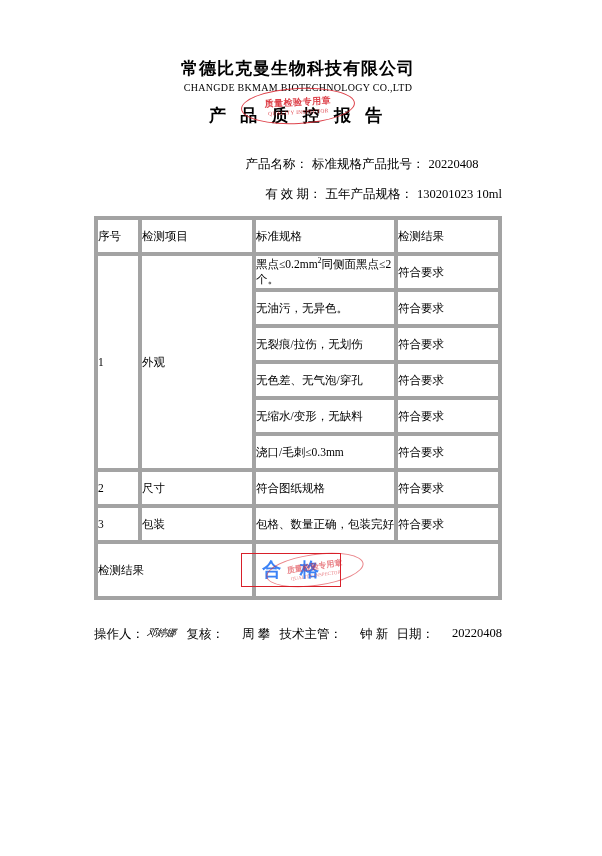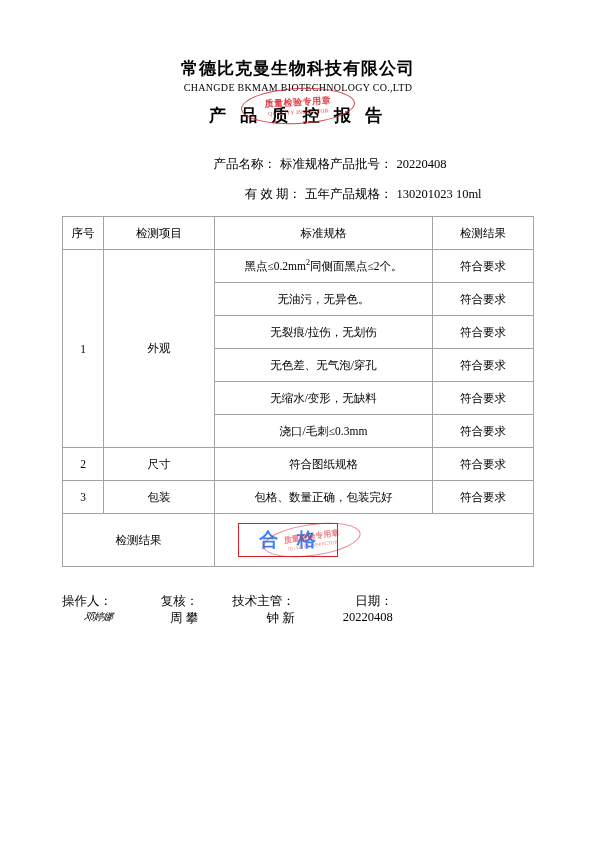--- a/index.html
+++ b/index.html
@@ -13,21 +13,21 @@
     font-family: "Liberation Serif", "DejaVu Serif", serif;
     color: #000000;
     position: relative;
     overflow: hidden;
   }
   .page {
     position: relative;
     width: 596px;
     height: 856px;
     box-sizing: border-box;
-    padding: 0 62px;
+    padding: 0 94px;
   }
 
   
   .header {
     text-align: center;
     position: relative;
     padding-top: 58px;
   }
   .company-cn {
     font-size: 17px;
@@ -109,22 +109,22 @@
   }
 
   
   table.qc {
     border-collapse: collapse;
     width: 100%;
     margin-top: 6px;
     font-size: 11.5px;
   }
   table.qc td, table.qc th {
-    border: 1px solid #a3a3a3;
-    text-align: center;
+    border: 4px solid #a3a3a3;
+    text-align: left;
     vertical-align: middle;
     font-weight: normal;
     padding: 0;
     height: 32px;
   }
   .col-no    { width: 40px; }
   .col-item  { width: 110px; }
   .col-spec  { }
   .col-res   { width: 100px; }
 
@@ -180,23 +180,22 @@
 
   
   .footer {
     margin-top: 26px;
     font-size: 12.5px;
     display: flex;
     align-items: baseline;
   }
   .sig-group {
     display: flex;
-    align-items: flex-end;
+    align-items: flex-start;
     white-space: nowrap;
-    flex-direction: column;
   }
   .sig-label { }
   .sig-value { margin-left: 18px; }
   .sig-hand {
     font-family: "Liberation Serif", serif;
     font-style: italic;
     font-size: 10px;
     letter-spacing: -0.5px;
     margin-left: 3px;
     transform: skewX(-8deg);

